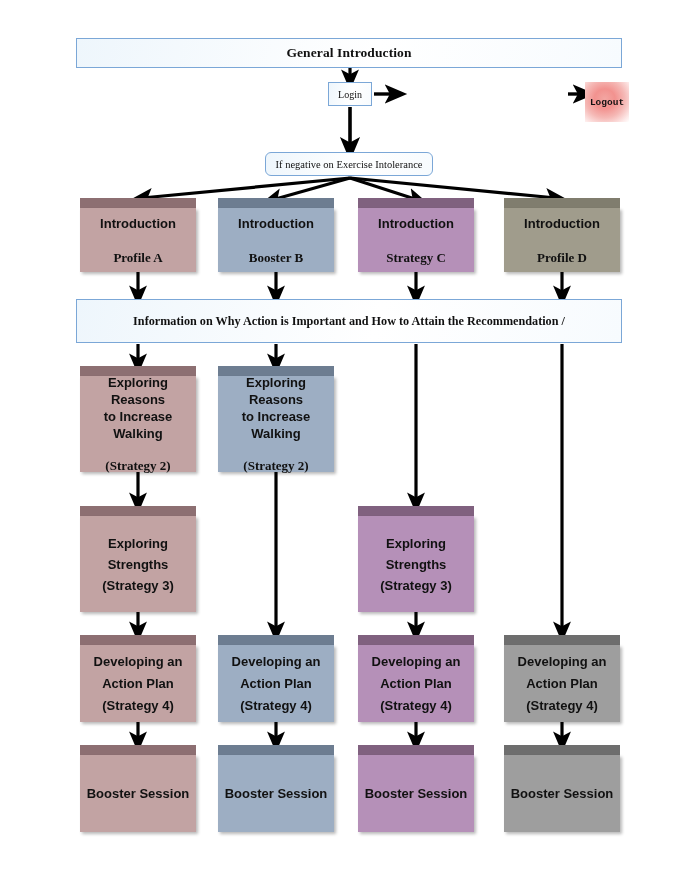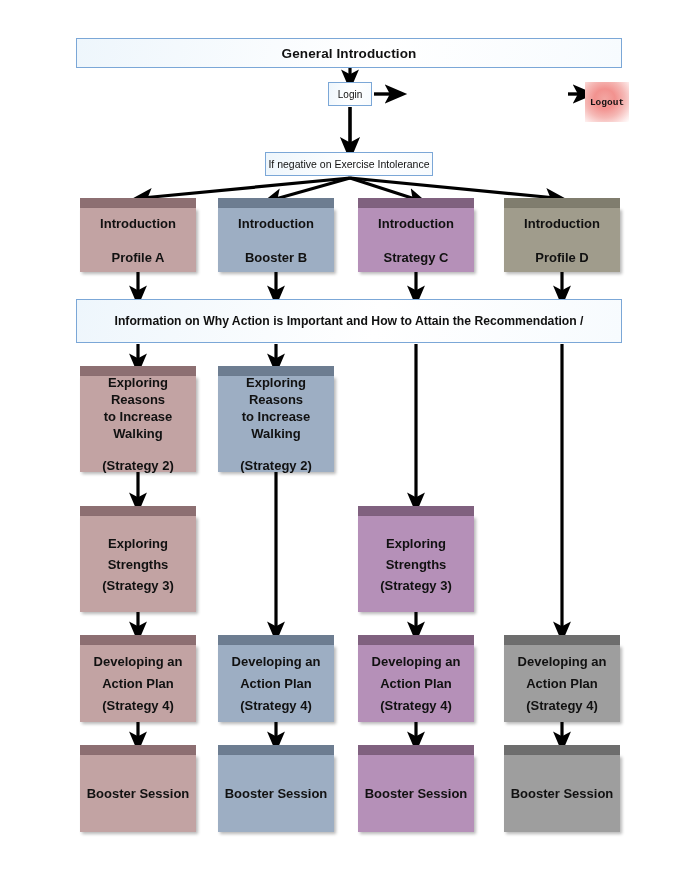--- a/index.html
+++ b/index.html
@@ -9,28 +9,28 @@
     position:relative;overflow:hidden;
   }
   #canvas{position:absolute;left:0;top:0;width:700px;height:870px;}
 
   
   .flatbox{
     position:absolute;box-sizing:border-box;
     border:1px solid #7ba7d7;
     background:linear-gradient(105deg,#eef6fc 0%,#ffffff 55%,#f7fbfe 100%);
     display:flex;align-items:center;justify-content:center;
-    text-align:right;color:#111;
+    text-align:right;color:#111;font-family:Liberation Serif, serif;
   }
   .flatbox.bold{font-weight:bold;}
 
   #general-intro{left:76px;top:38px;width:546px;height:30px;font-size:13.5px;font-weight:bold;letter-spacing:.1px;}
   #login-box{left:328px;top:82px;width:44px;height:24px;font-size:10px;}
   #pos-box{left:400px;top:82px;width:166px;height:24px;font-size:10.5px;}
-  #neg-box{left:265px;top:152px;width:168px;height:24px;font-size:10.5px;}
+  #neg-box{left:265px;top:152px;width:168px;height:24px;font-size:10.5px;border-radius:6px;}
 
   #logout-box{
     position:absolute;left:585px;top:82px;width:44px;height:40px;
     display:flex;align-items:center;justify-content:center;
     font-size:9.5px;font-weight:bold;color:#111;
     background:radial-gradient(ellipse at 45% 42%, #f3a6a2 0%, #f2928f 30%, #f5b8b5 58%, #fde8e7 85%, #ffffff 100%);
     font-family:Liberation Mono, monospace;
   }
 
   #strategy1-banner{
@@ -45,21 +45,21 @@
     position:absolute;left:0;top:0;width:100%;height:10px;
   }
   .block .face{
     position:absolute;left:0;top:10px;width:100%;
     box-sizing:border-box;
     display:flex;flex-direction:column;align-items:center;justify-content:center;
     text-align:center;color:#111;font-weight:bold;font-size:13px;line-height:19px;
     box-shadow:2px 2px 3px rgba(0,0,0,.28);
   }
   .block .face span{display:block;}
-  .block .face span.gap{margin-top:15px;}
+  .block .face span.gap{margin-top:15px;font-family:Liberation Serif, serif;}
 
   
   #canvas svg{position:absolute;left:0;top:0;width:700px;height:870px;pointer-events:none;}
 </style>
 </head>
 <body>
 
 <div id="canvas">
 
   <svg viewBox="0 0 700 870">

